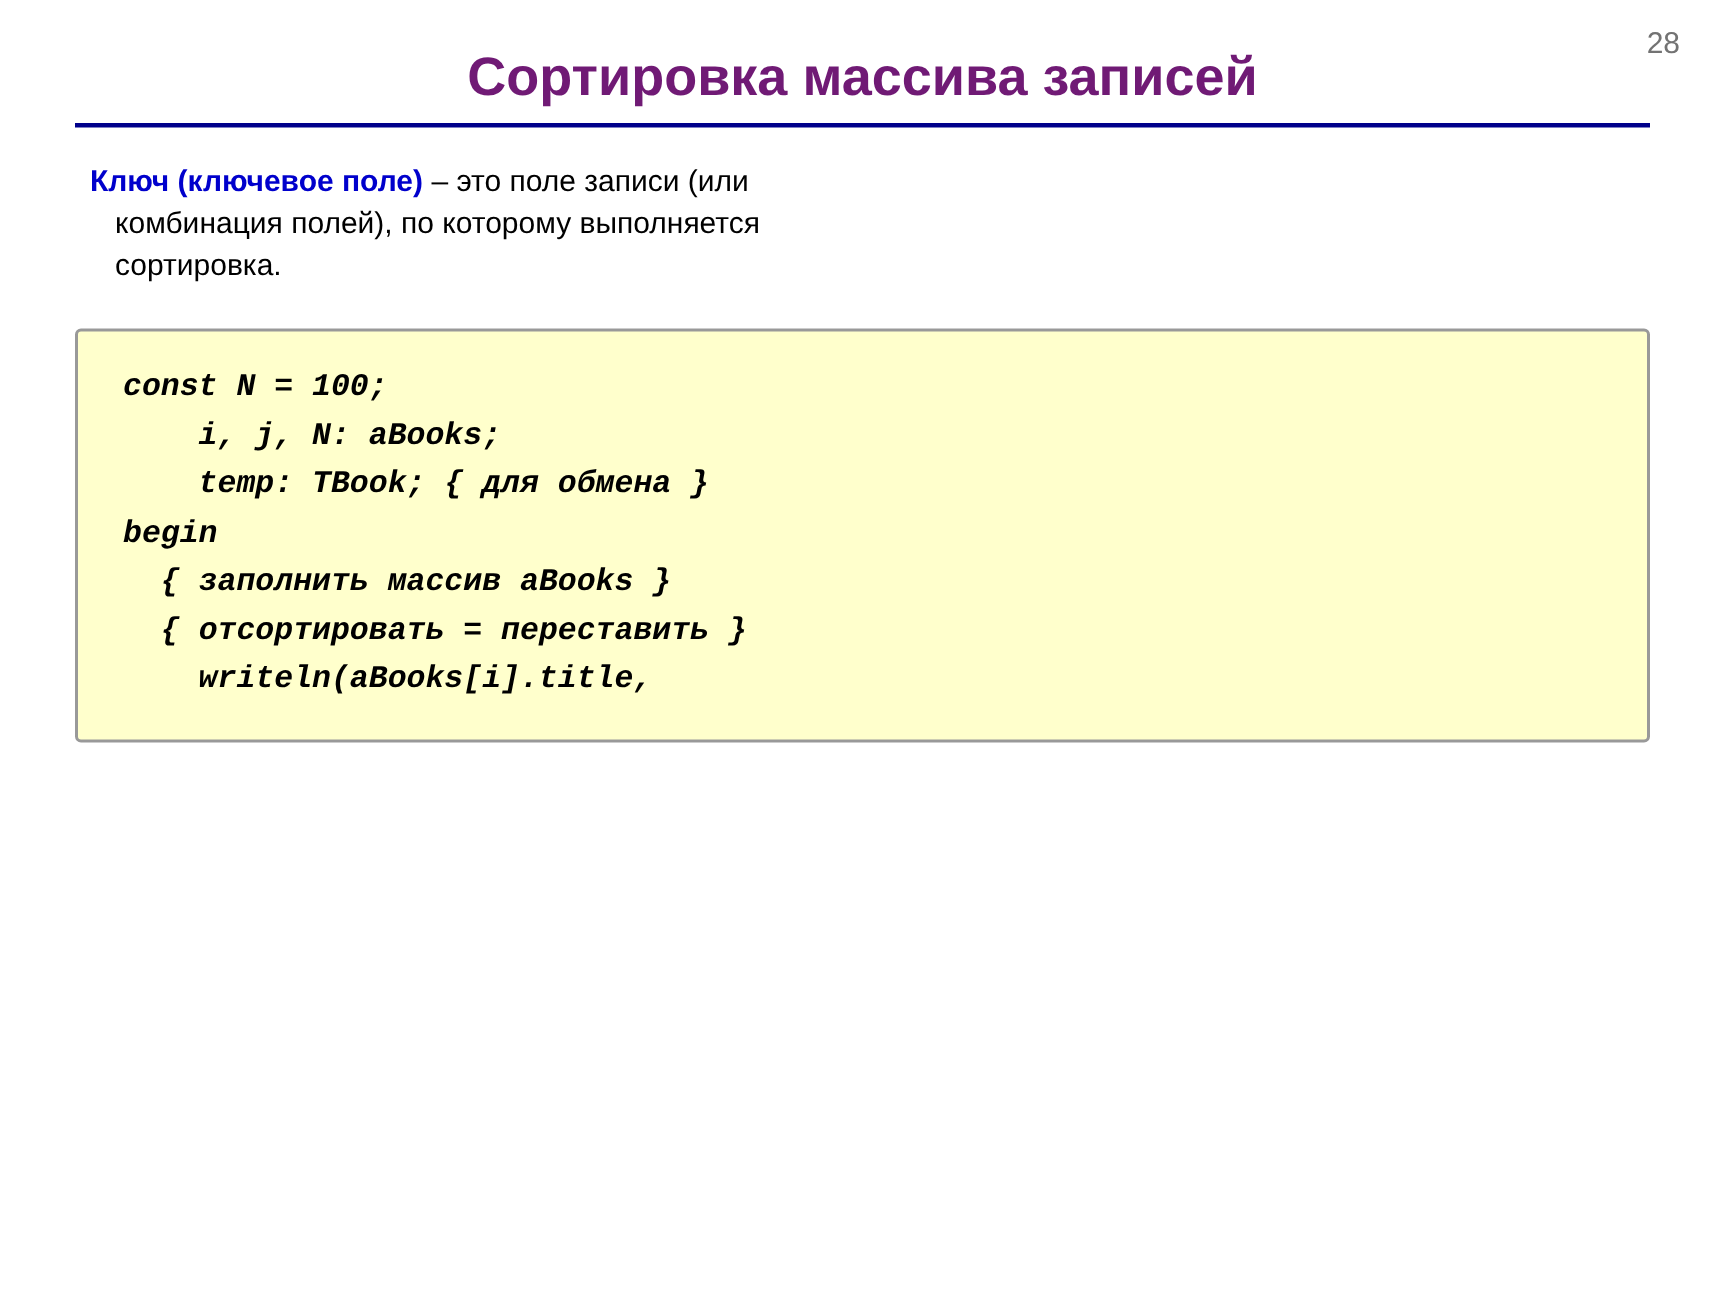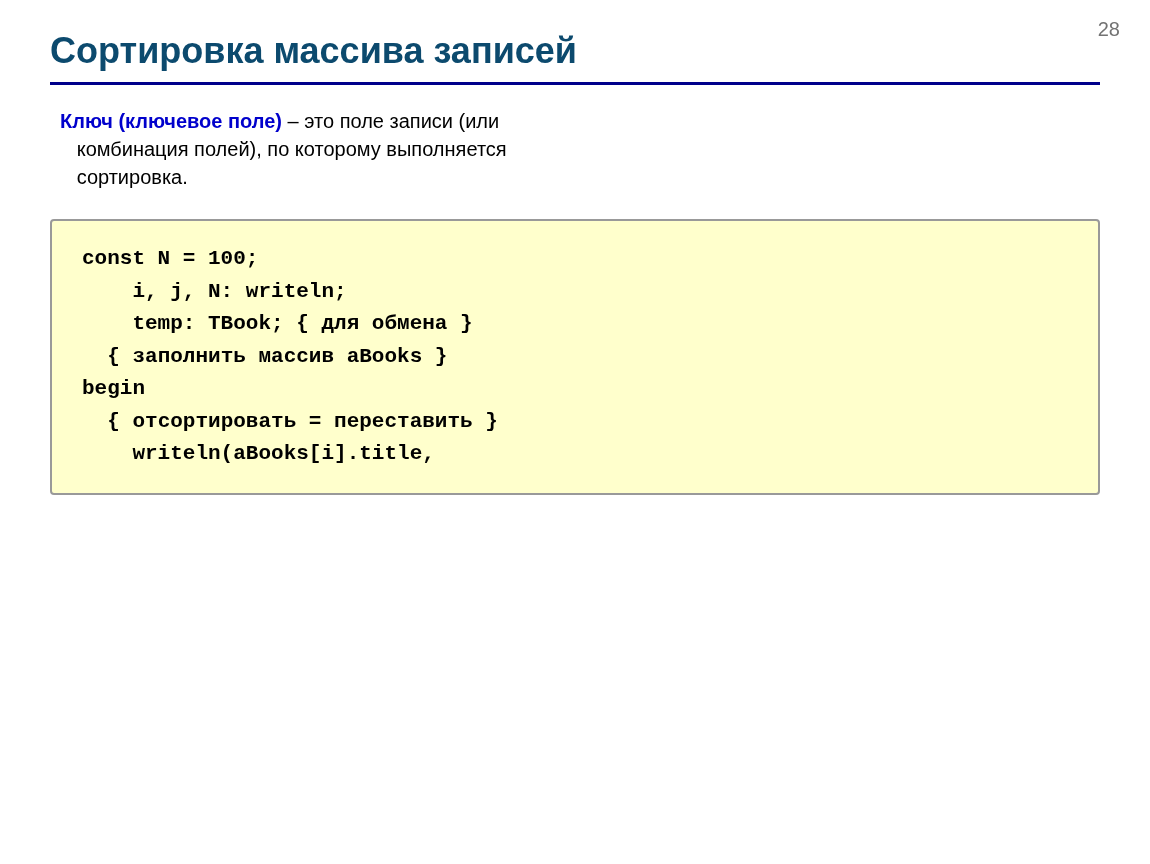--- a/index.html
+++ b/index.html
@@ -25,22 +25,23 @@
       color: #737373;
     }
 
     .content-area {
       padding: 30px 50px 30px 50px;
     }
 
     .slide-title {
       font-size: 36px;
       font-weight: bold;
-      color: #0c4a6e;
+      color: #701a75;
       margin-bottom: 10px;
+      text-align: center;
     }
 
     .title-divider {
       height: 3px;
       background: #00008b;
       margin-bottom: 22px;
     }
 
     .definition-text {
       font-size: 20px;
@@ -63,20 +64,21 @@
       font-family: 'Courier New', Courier, monospace;
       font-size: 21px;
       line-height: 1.55;
     }
 
     .code-line {
       display: block;
       white-space: pre;
       color: #000000;
       font-weight: bold;
+      font-style: italic;
     }
 
     .code-comment {
       color: #000000;
       font-weight: bold;
     }
   </style>
 </head>
 <body>
 
@@ -88,22 +90,22 @@
 
   <div class="title-divider"></div>
 
   <p class="definition-text">
     <span class="highlight">Ключ (ключевое поле)</span><span> – это поле записи (или<br>&nbsp;&nbsp;&nbsp;комбинация полей), по которому выполняется<br>&nbsp;&nbsp;&nbsp;сортировка.</span>
   </p>
 
   <div class="code-block">
 
     <span class="code-line">const N = 100;</span>
-    <span class="code-line">    i, j, N: writeln;</span>
+    <span class="code-line">    i, j, N: aBooks;</span>
     <span class="code-line">    temp: TBook; <span class="code-comment">{ для обмена }</span></span>
+    <span class="code-line">begin</span>
     <span class="code-line">  <span class="code-comment">{ заполнить массив aBooks }</span></span>
-    <span class="code-line">begin</span>
     <span class="code-line">  <span class="code-comment">{ отсортировать = переставить }</span></span>
     <span class="code-line">    writeln(aBooks[i].title,</span>
 
   </div>
 
 </div>
 
 </body></html>

